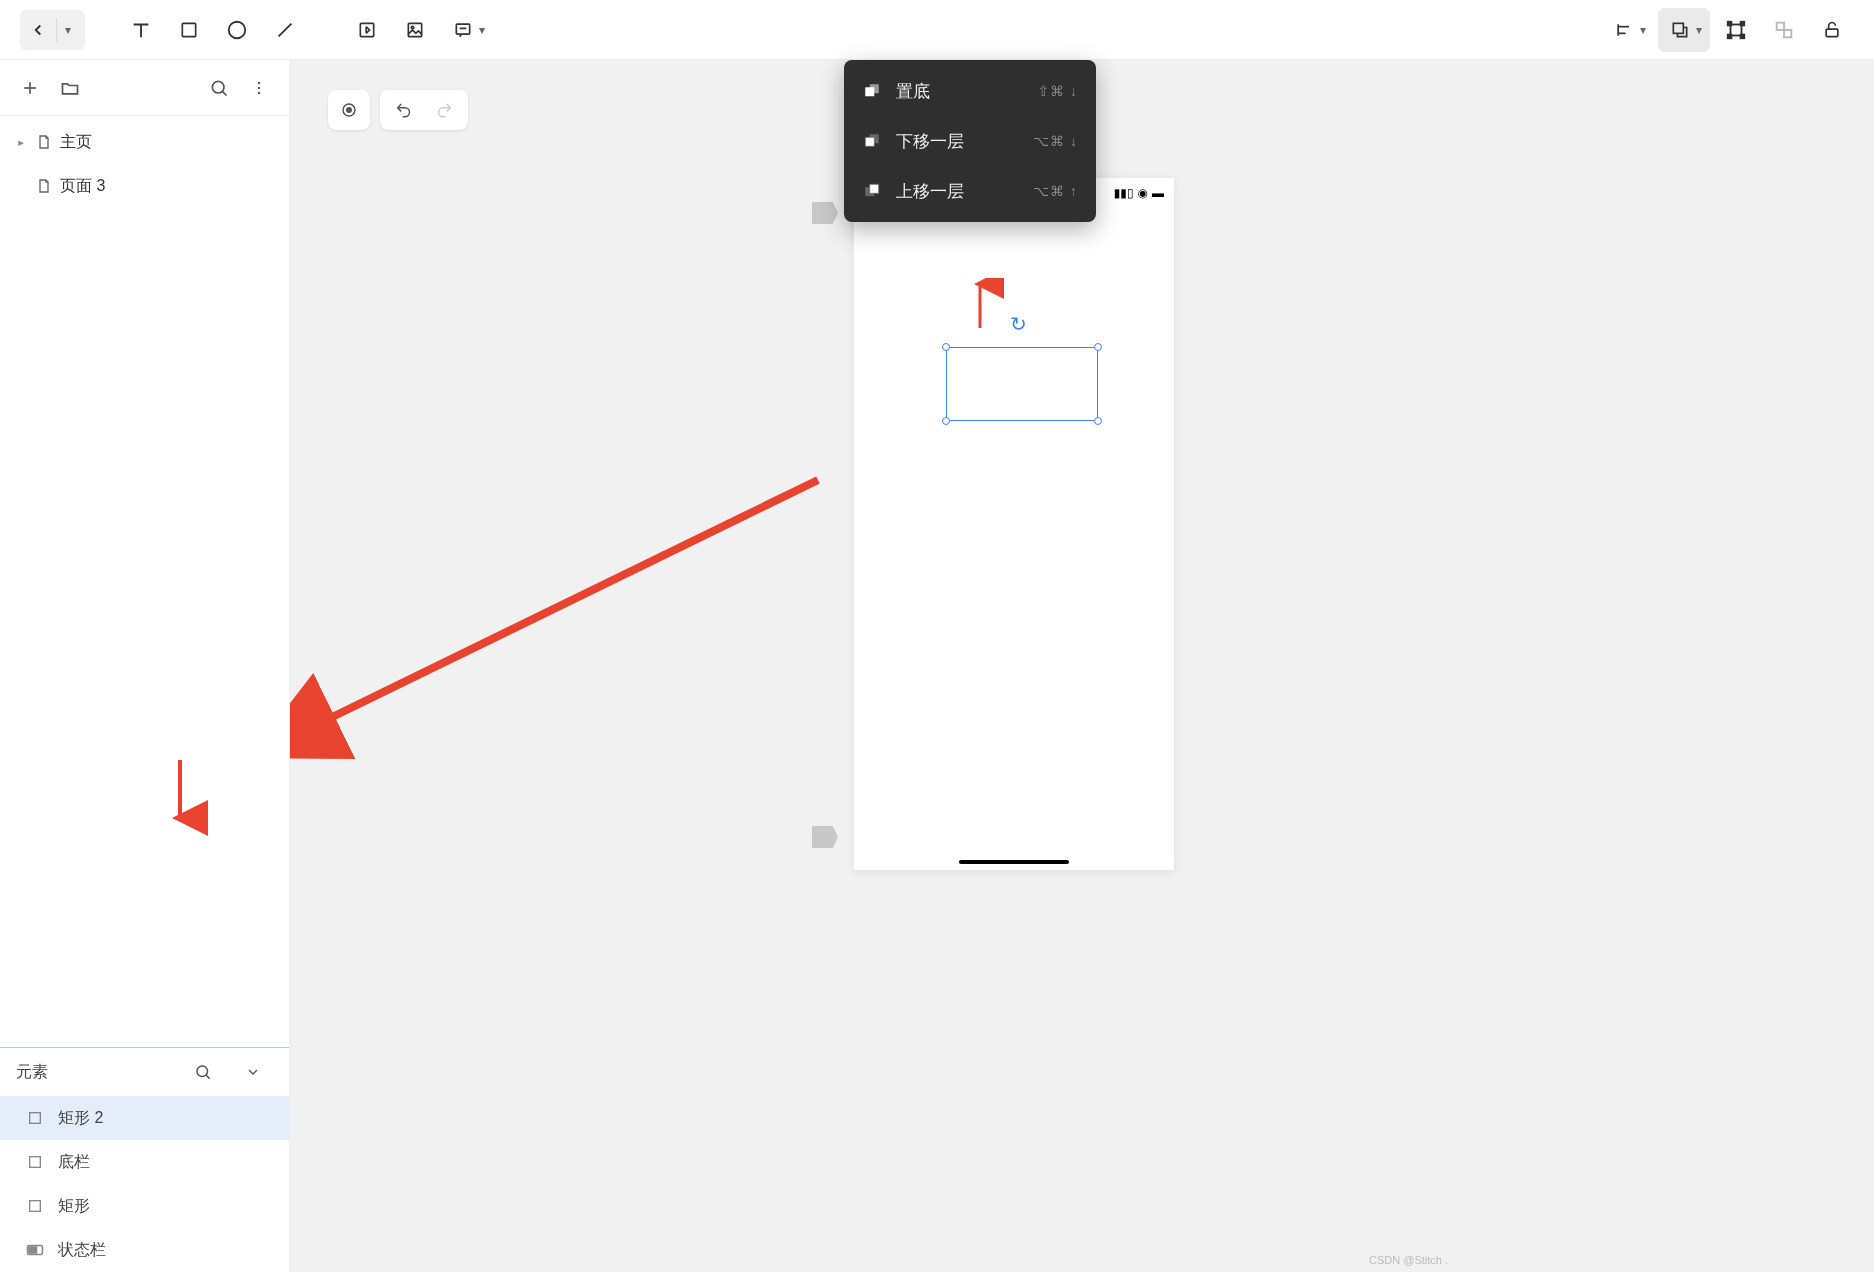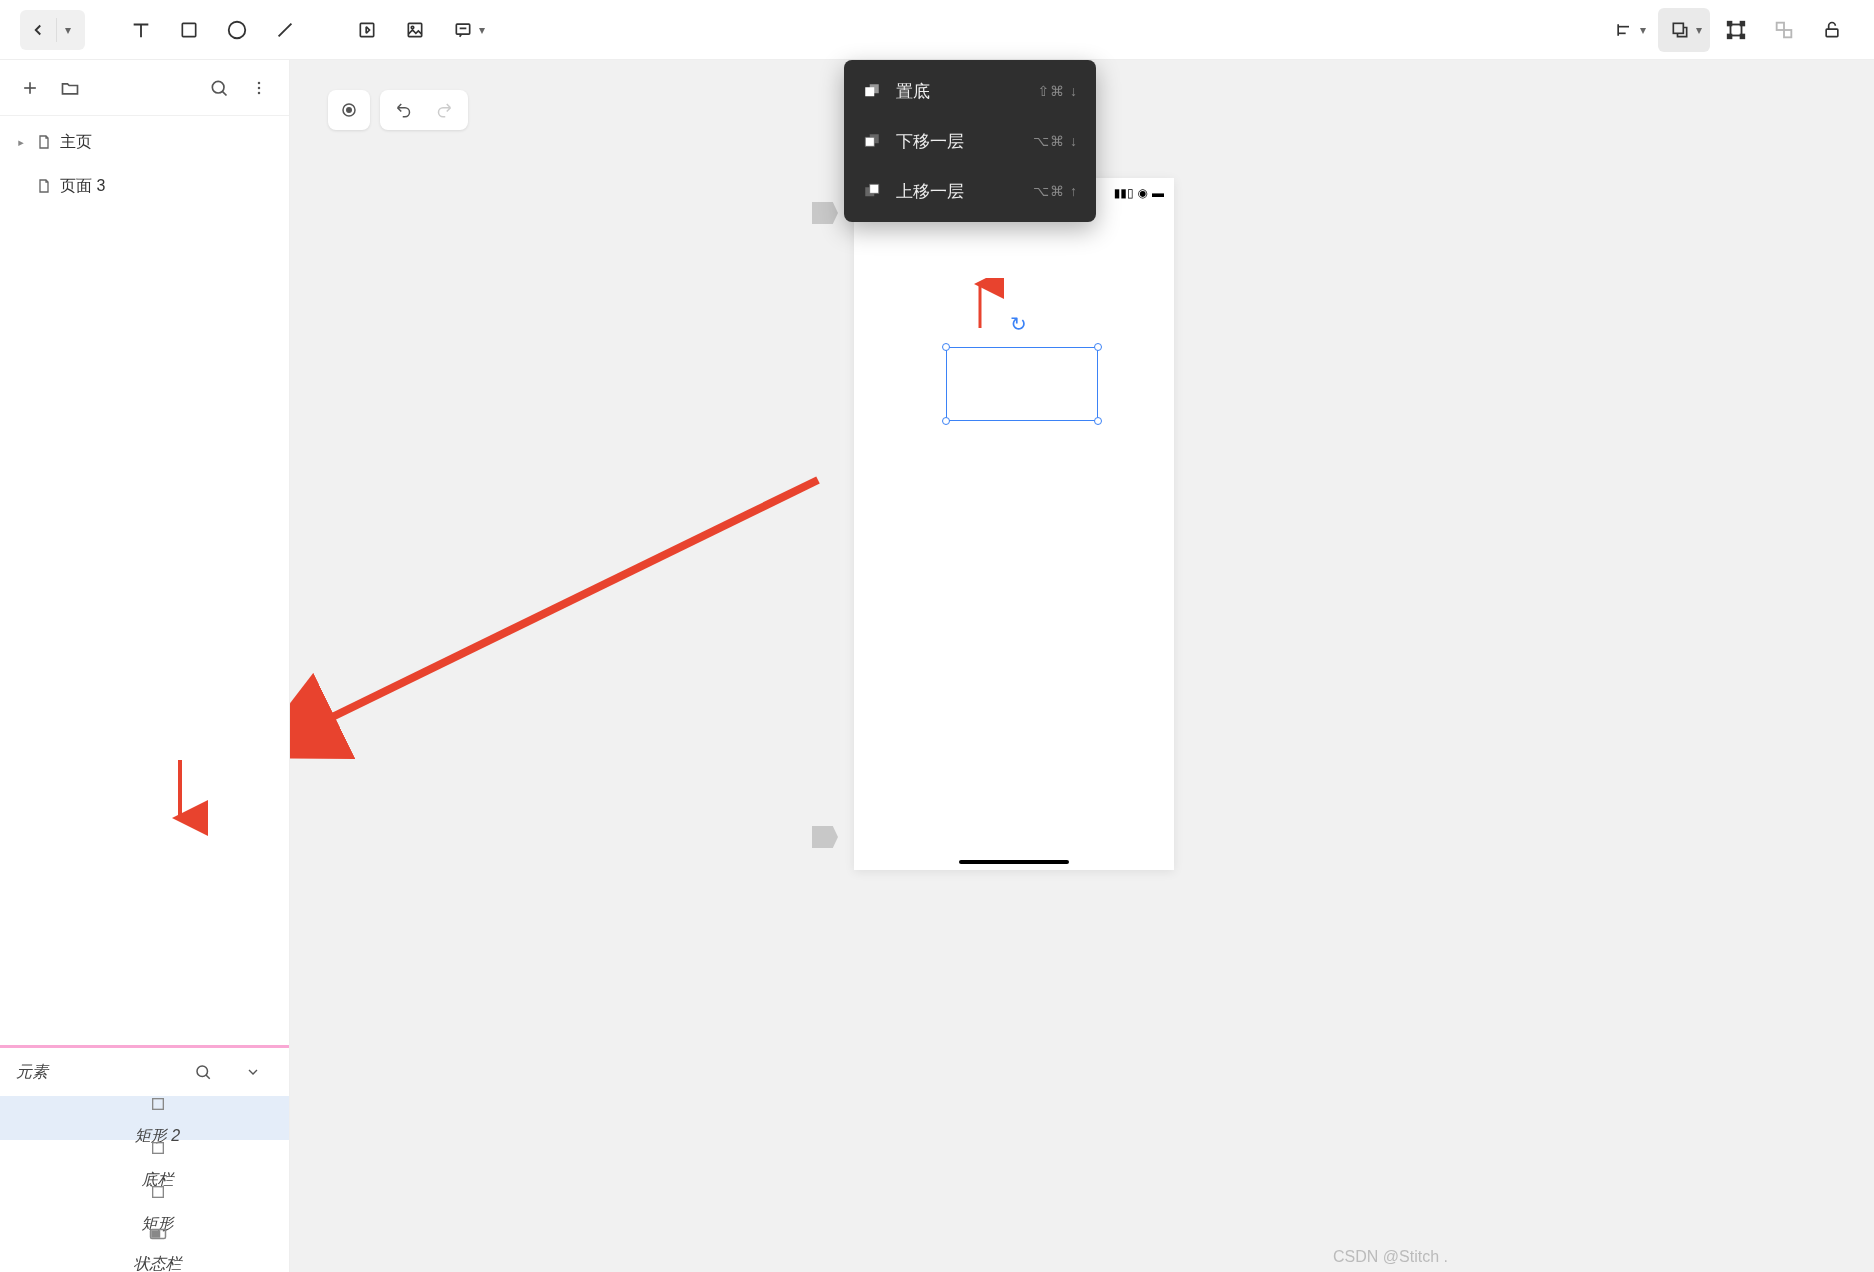--- a/index.html
+++ b/index.html
@@ -20,24 +20,24 @@
 
 .sidebar { position: absolute; left: 0; top: 60px; width: 290px; bottom: 0; border-right: 1px solid #eee; display: flex; flex-direction: column; }
 .side-top { height: 56px; display: flex; align-items: center; padding: 0 10px; border-bottom: 1px solid #f0f0f0; }
 .side-icon-btn { width: 40px; height: 40px; display: flex; align-items: center; justify-content: center; cursor: pointer; color: #555; }
 .side-top .rgap { margin-left: auto; }
 .pages { padding-top: 4px; flex-shrink: 0; }
 .page-item { display: flex; align-items: center; height: 44px; padding-left: 14px; gap: 8px; cursor: pointer; font-size: 16px; color: #333; }
 .page-item .caret { width: 14px; text-align: center; color: #888; font-size: 11px; }
 .page-item .spacer { width: 14px; }
 .page-item .page-ico { width: 16px; color: #666; }
-.layers-sec { margin-top: auto; border-top: 3px solid #f9a8d4; font-style: italic; }
+.layers-sec { margin-top: auto; border-top: 1px solid #f9a8d4; }
 .layers-head { height: 48px; display: flex; align-items: center; padding: 0 16px; font-size: 16px; color: #444; gap: 10px; }
 .layers-head .rgap { margin-left: auto; }
-.layer-item { display: flex; align-items: center; height: 44px; padding-left: 26px; gap: 14px; font-size: 16px; color: #444; cursor: pointer; flex-direction: column; }
+.layer-item { display: flex; align-items: center; height: 44px; padding-left: 26px; gap: 14px; font-size: 16px; color: #444; cursor: pointer; }
 .layer-item.selected { background: #e4edf9; }
 .layer-ico { width: 18px; height: 18px; display: flex; align-items: center; justify-content: center; color: #888; }
 
 
 .canvas { position: absolute; left: 290px; top: 60px; right: 0; bottom: 0; background: #f1f1f1; }
 .float-tools { position: absolute; left: 38px; top: 30px; display: flex; gap: 10px; }
 .float-btn { background: #fff; border-radius: 8px; height: 40px; padding: 0 12px; display: flex; align-items: center; justify-content: center; box-shadow: 0 1px 3px rgba(0,0,0,0.1); cursor: pointer; color: #555; }
 .float-group { display: flex; background: #fff; border-radius: 8px; box-shadow: 0 1px 3px rgba(0,0,0,0.1); }
 .float-group .fb { width: 44px; height: 40px; display: flex; align-items: center; justify-content: center; color: #555; cursor: pointer; }
 .float-group .fb.disabled { color: #ccc; }
@@ -55,21 +55,21 @@
 
 .dropdown { position: absolute; background: #2f2f2f; border-radius: 8px; width: 252px; padding: 6px 0; box-shadow: 0 8px 24px rgba(0,0,0,0.3); }
 .dd-item { display: flex; align-items: center; height: 50px; padding: 0 18px; color: #eee; font-size: 17px; cursor: pointer; gap: 14px; }
 .dd-label { flex: 1; }
 .dd-short { color: #888; font-size: 14px; letter-spacing: 1px; }
 .dd-ico { width: 20px; height: 20px; display: flex; align-items: center; justify-content: center; }
 
 
 .arrow-svg { position: absolute; pointer-events: none; }
 
-.watermark { position: absolute; right: 426px; bottom: 6px; font-size: 16px; color: #bbb; }
+.watermark { position: absolute; right: 426px; bottom: 6px; font-size: 11px; color: #bbb; }
 </style>
 </head>
 <body>
 
 <div class="toolbar">
   <div class="back-group">
     <div class="tool-btn">
         <svg width="18" height="18" viewBox="0 0 24 24" fill="none" stroke="currentColor" stroke-width="2.5">
           <polyline points="15 18 9 12 15 6"></polyline>
         </svg>

